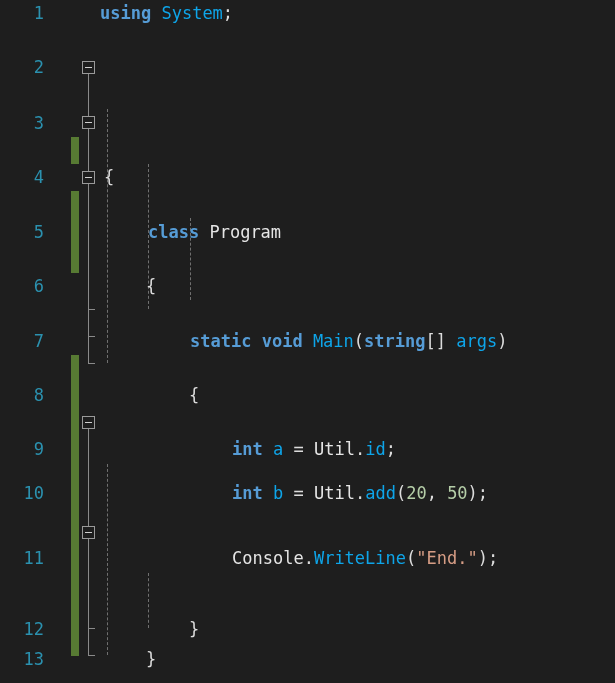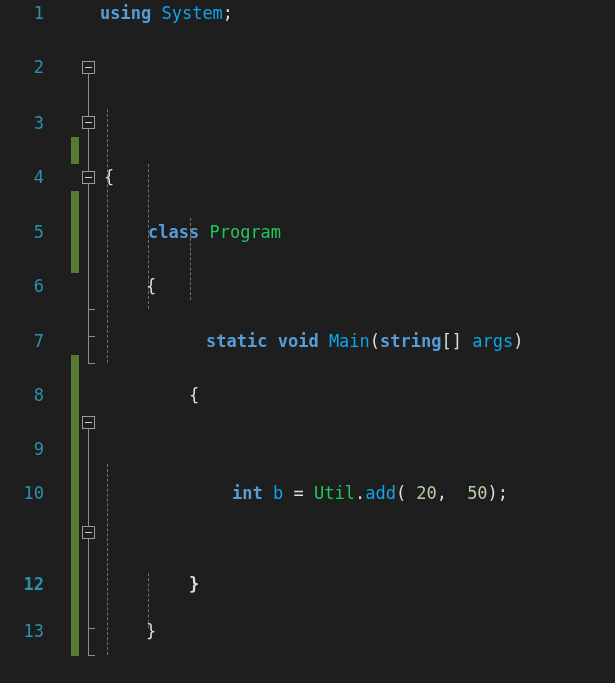--- a/index.html
+++ b/index.html
@@ -87,23 +87,23 @@
   
   .code {
     position: absolute;
     left: 100px;
     top: 0;
     color: #d4d4d4;
   }
 
   
   .kw   { color: #569cd6; font-weight: bold; }  
-  .type { color: #22c55e; }  
+  .type { color: #e5e5e5; }  
   .plain{ color: #0ea5e9; }  
-  .num  { color: #b5cea8; margin-left: 10px; }  
+  .num  { color: #b5cea8; }  
   .str  { color: #d69d85; }  
   .punc { color: #dcdcdc; }  
   .brace{ color: #dcdcdc; }
 </style>
 </head>
 <body>
 
 <div id="editor">
 
   <div class="changebar" style="top:137px;height:27px;"></div>
@@ -158,39 +158,44 @@
     <span class="code" style="left:148px;"><span class="kw">class</span> <span class="type">Program</span></span>
   </div>
 
   <div class="row" style="top:137px;">
     <span class="lineno">6</span>
     <span class="code" style="left:146px;"><span class="brace">{</span></span>
   </div>
 
   <div class="row" style="top:164px;">
     <span class="lineno">7</span>
-    <span class="code" style="left:206px;"><span class="kw">static</span> <span class="kw">void</span> <span class="plain">Main</span><span class="punc">(</span><span class="kw">string</span><span class="punc">[]</span> <span class="plain">args</span><span class="punc">)</span></span>
+    <span class="code" style="left:190px;"><span class="kw">static</span> <span class="kw">void</span> <span class="plain">Main</span><span class="punc">(</span><span class="kw">string</span><span class="punc">[]</span> <span class="plain">args</span><span class="punc">)</span></span>
   </div>
 
   <div class="row" style="top:191px;">
     <span class="lineno">8</span>
     <span class="code" style="left:189px;"><span class="brace">{</span></span>
   </div>
 
   <div class="row" style="top:218px;">
     <span class="lineno">9</span>
+    <span class="code" style="left:232px;"><span class="kw">int</span> <span class="plain">a</span> <span class="punc">=</span> <span class="type">Util</span><span class="punc">.</span><span class="plain">id</span><span class="punc">;</span></span>
   </div>
 
   <div class="row" style="top:234px;">
     <span class="lineno">10</span>
     <span class="code" style="left:232px;"><span class="kw">int</span> <span class="plain">b</span> <span class="punc">=</span> <span class="type">Util</span><span class="punc">.</span><span class="plain">add</span><span class="punc">(</span><span class="num">20</span><span class="punc">,</span> <span class="num">50</span><span class="punc">)</span><span class="punc">;</span></span>
   </div>
 
-
-  <div class="row" style="top:298px;font-weight:bold;">
+  <div class="row" style="top:272px;">
+    <span class="lineno">11</span>
+    <span class="code" style="left:232px;"><span class="type">Console</span><span class="punc">.</span><span class="plain">WriteLine</span><span class="punc">(</span><span class="str">"End."</span><span class="punc">)</span><span class="punc">;</span></span>
+  </div>
+
+  <div class="row" style="top:316px;">
     <span class="lineno">12</span>
     <span class="code" style="left:189px;"><span class="brace">}</span></span>
   </div>
 
   <div class="row" style="top:318px;">
     <span class="lineno">13</span>
     <span class="code" style="left:146px;"><span class="brace">}</span></span>
   </div>
 
 </div>

